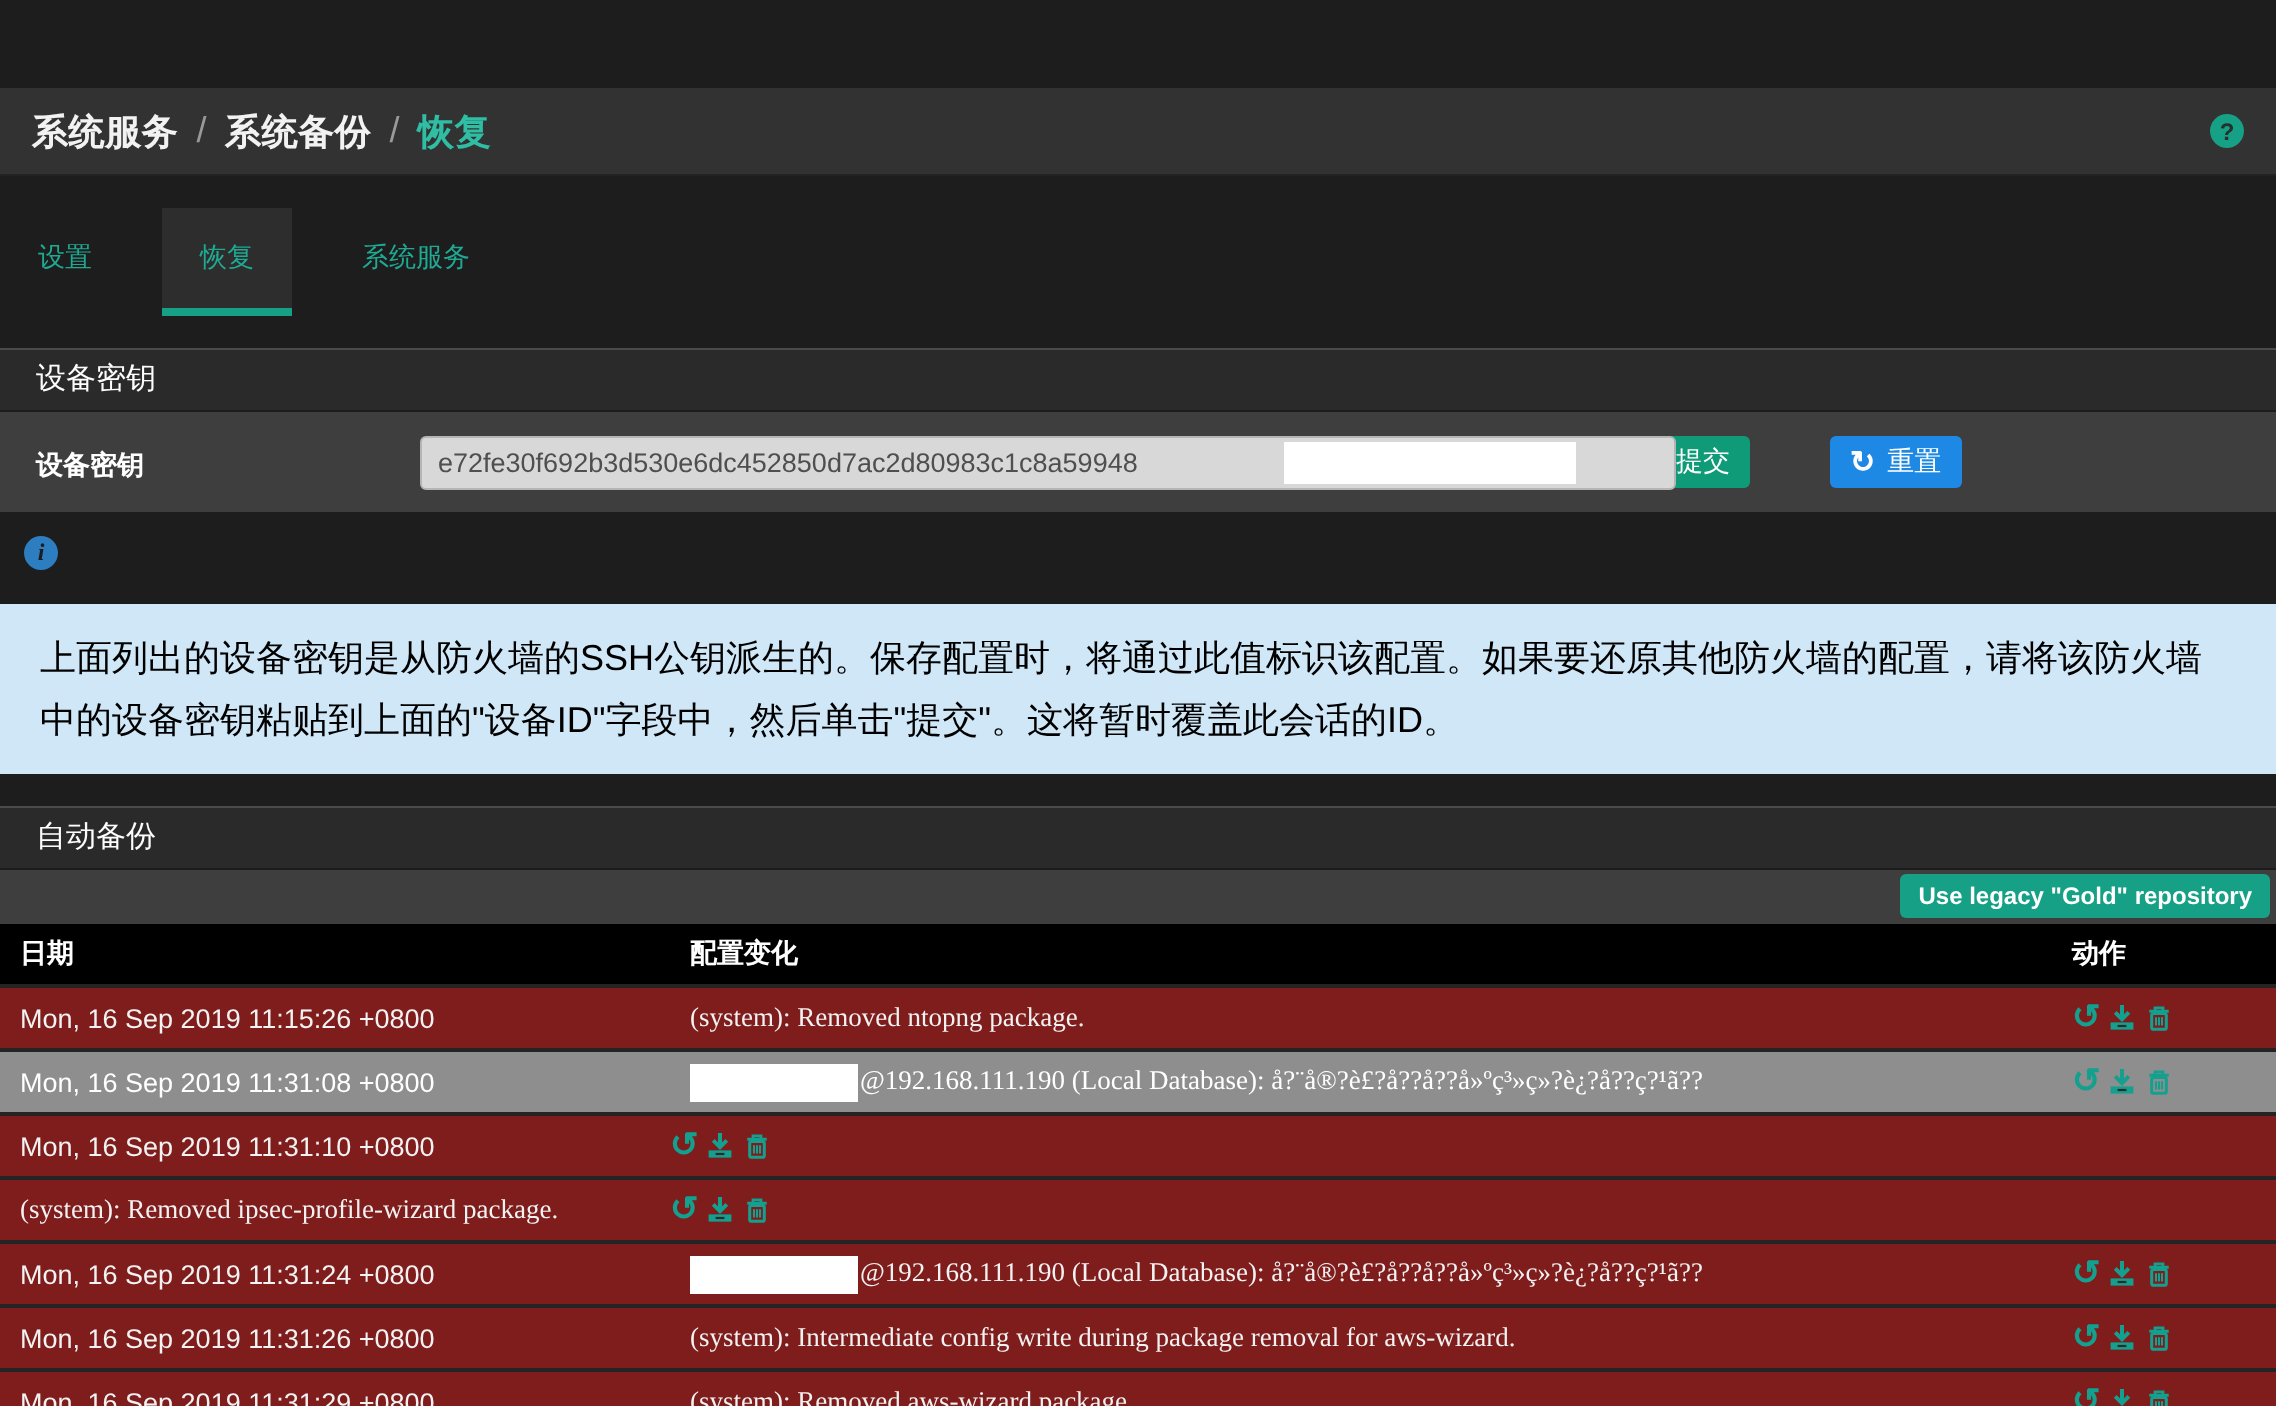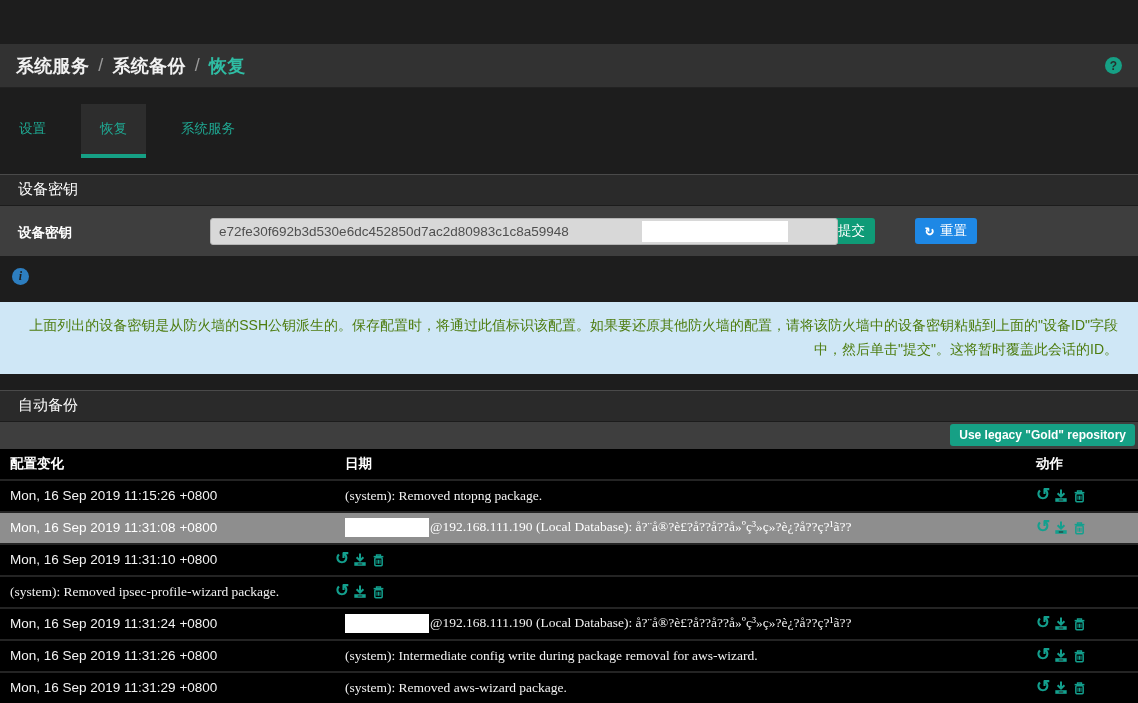--- a/index.html
+++ b/index.html
@@ -50,54 +50,54 @@
   .input-wrap { position:relative; width:568px; }
   .key-input {
     width:628px; height:27px; background:#d8d8d8; border:1px solid #b5b5b5;
     border-radius:3px; padding:0 8px; font-size:13.5px; color:#4f4f4f;
     font-family:"Liberation Sans", sans-serif;
   }
   .input-redact { position:absolute; left:432px; top:3px; width:146px; height:21px; background:#ffffff; }
   .btn {
     display:inline-flex; align-items:center; gap:6px; border:none; cursor:pointer;
     color:#fff; font-size:13.5px; border-radius:3px; padding:5px 10px; height:26px;
-    font-family:Liberation Mono, monospace;
+    font-family:Liberation Sans, sans-serif;
   }
   .btn-submit { background:#0f9b77; margin-left:30px; }
   .btn-reset  { background:#1e88e5; margin-left:40px; }
   .btn .uicon { font-size:15px; font-weight:bold; line-height:1; }
   .field-help { margin-top:9px; width:656px; font-size:13.5px; line-height:1.6; color:#ededed; }
   .field-help b { color:#fff; }
 
   
   .info-toggle {
     margin:12px 0 0 12px; width:17px; height:17px; border-radius:50%; background:#2d7ec0;
     color:#1d1d1d; display:flex; align-items:center; justify-content:center;
     font-weight:bold; font-size:12px; font-family:"Liberation Serif", serif; font-style:italic;
     cursor:pointer;
   }
   .info-alert {
-    margin-top:17px; background:#cfe7f6; color:#4d7c0f; padding:12px 20px;
-    font-size:14px; line-height:1.7;text-align:right;
+    margin-top:17px; background:#cfe7f6; color:#000000; padding:12px 20px;
+    font-size:18px; line-height:1.7;
   }
 
   
   .legacy-row { display:flex; justify-content:flex-end; padding:2px 3px 3px; }
   .btn-legacy {
     background:#16a085; color:#fff; font-weight:bold; font-size:12px;
     border:none; border-radius:3px; padding:4px 9px; cursor:pointer;
     font-family:"Liberation Sans", sans-serif;
   }
   .thead, .trow { display:grid; grid-template-columns:335px 1fr 102px; align-items:center; }
   .thead {
     background:#000; color:#fff; font-weight:bold; font-size:13.5px; padding:6px 0;
   }
   .thead .cell, .trow .cell { padding-left:10px; }
   .thead .cell-actions, .trow .cell-actions { padding-left:0; }
-  .trow { background:#000000; height:32px; border-top:2px solid #242424; font-size:13.5px; color:#f2f2f2; }
+  .trow { background:#7f1d1d; height:32px; border-top:2px solid #242424; font-size:13.5px; color:#f2f2f2; }
   .trow.highlight { background:#8e8e8e; color:#fff; }
   .cell-cfg { white-space:nowrap; overflow:hidden;font-family:Liberation Serif, serif; }
   .redact-box { display:none; width:84px; height:19px; background:#fff; vertical-align:middle; margin-right:1px; }
   .trow .cell-actions { display:flex; align-items:center; gap:3px; color:#13a08e; }
   .act { cursor:pointer; display:inline-flex; align-items:center; justify-content:center; }
   .act-undo { font-size:17px; font-weight:bold; line-height:1; color:#13a08e; transform:translateY(-1px); }
   .act svg { display:block; }
 </style>
 </head>
 <body>
@@ -155,22 +155,22 @@
   <div class="info-toggle">i</div>
   <div class="info-alert">上面列出的设备密钥是从防火墙的SSH公钥派生的。保存配置时，将通过此值标识该配置。如果要还原其他防火墙的配置，请将该防火墙中的设备密钥粘贴到上面的"设备ID"字段中，然后单击"提交"。这将暂时覆盖此会话的ID。</div>
 
   <div class="panel">
     <div class="panel-head">自动备份</div>
     <div class="panel-body">
       <div class="legacy-row">
         <button class="btn-legacy">Use legacy "Gold" repository</button>
       </div>
       <div class="thead">
+        <div class="cell">日期</div>
         <div class="cell">配置变化</div>
-        <div class="cell">日期</div>
         <div class="cell cell-actions">动作</div>
       </div>
       <div>
   <div class="trow">
     <div class="cell cell-date">Mon, 16 Sep 2019 11:15:26 +0800</div>
     <div class="cell cell-cfg"><span class="cfg-text">(system): Removed ntopng package.</span></div>
     <div class="cell cell-actions">
       <span class="act act-undo">↺</span>
       <span class="act">
         <svg width="16" height="16" viewBox="0 0 16 16">

